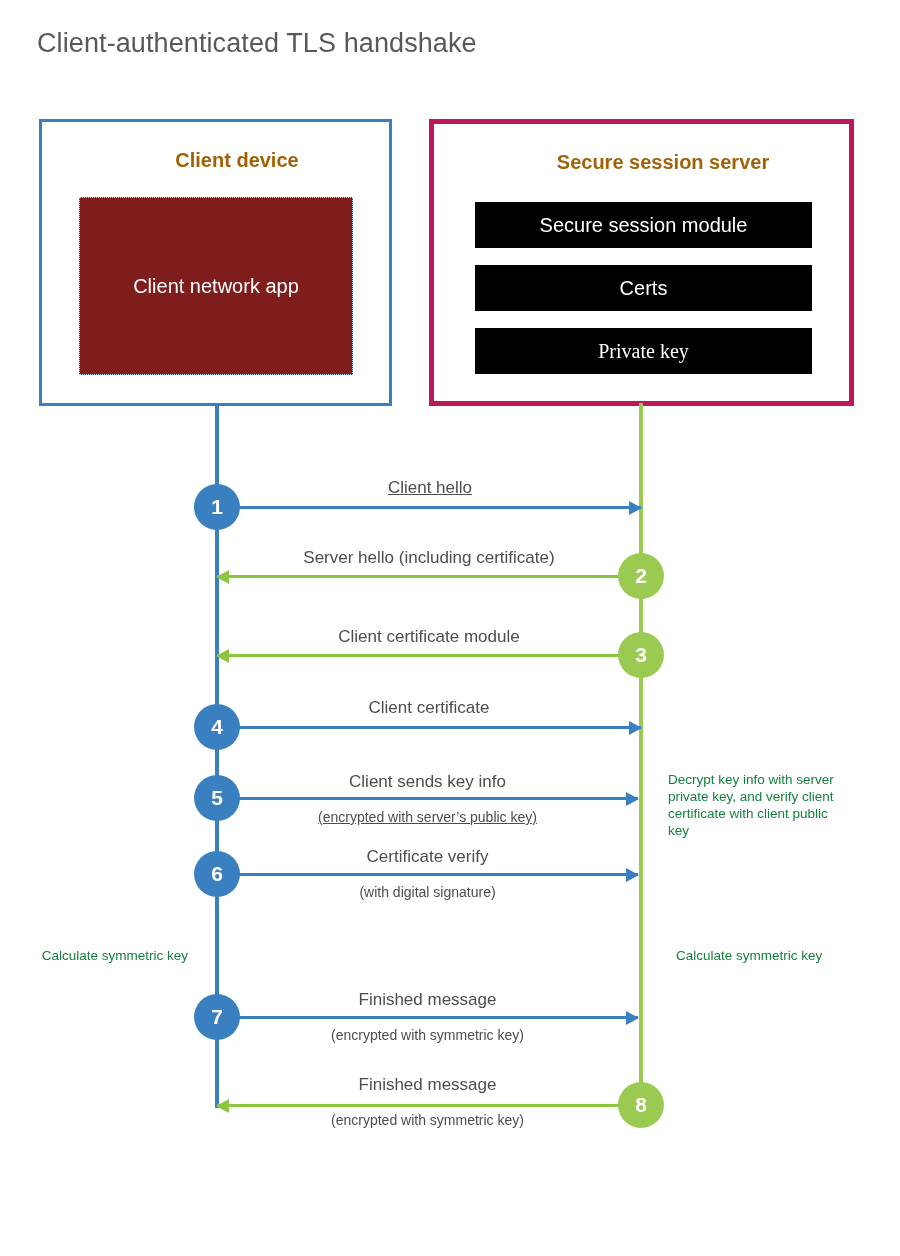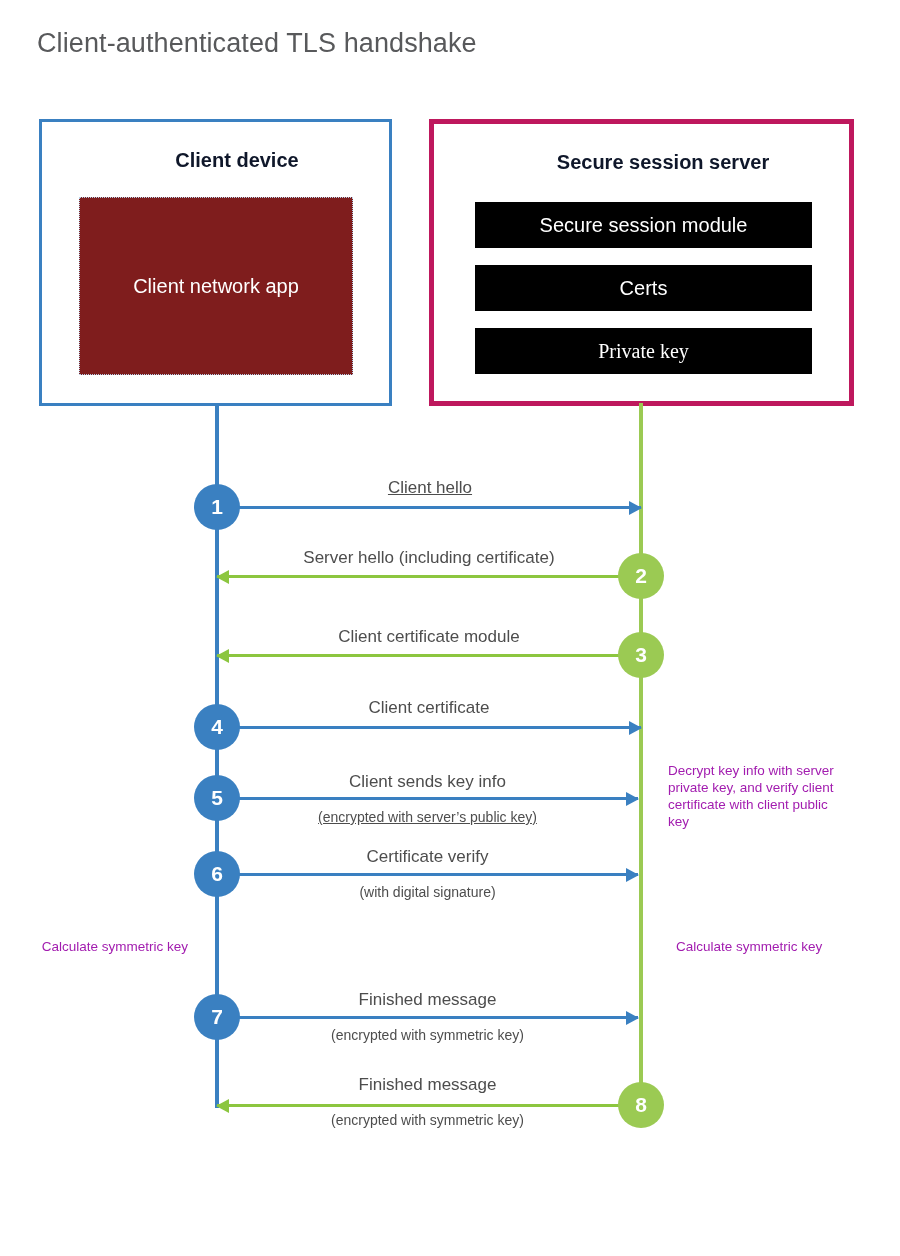--- a/index.html
+++ b/index.html
@@ -55,21 +55,21 @@
     border: 5px solid #be185d;
   }
   .party-title {
     position: absolute;
     left: 0;
     right: 0;
     top: 27px;
     text-align: center;
     font-size: 20px;
     font-weight: bold;
-    color: #0f172a;
+    color: #a16207;
     margin-left: 43px;
   }
   
   .client-app {
     position: absolute;
     left: 37px;
     top: 75px;
     width: 274px;
     height: 178px;
     background: #7f1d1d;
@@ -172,21 +172,22 @@
     font-weight: bold;
   }
   .step-circle.client-side { background: #3a80c1; left: 194px; }
   .step-circle.server-side { background: #9bca53; left: 618px; }
 
   
   .side-note {
     position: absolute;
     font-size: 13.5px;
     line-height: 17px;
-    color: #a21caf;
+    color: #15803d;
+    margin-top: 9px;
   }
   .side-note.left-note { text-align: right; }
   .side-note.right-note { text-align: left; }
 </style>
 </head>
 <body>
 
 <div id="diagram-root">
 
   <div class="page-title">Client-authenticated TLS handshake</div>

